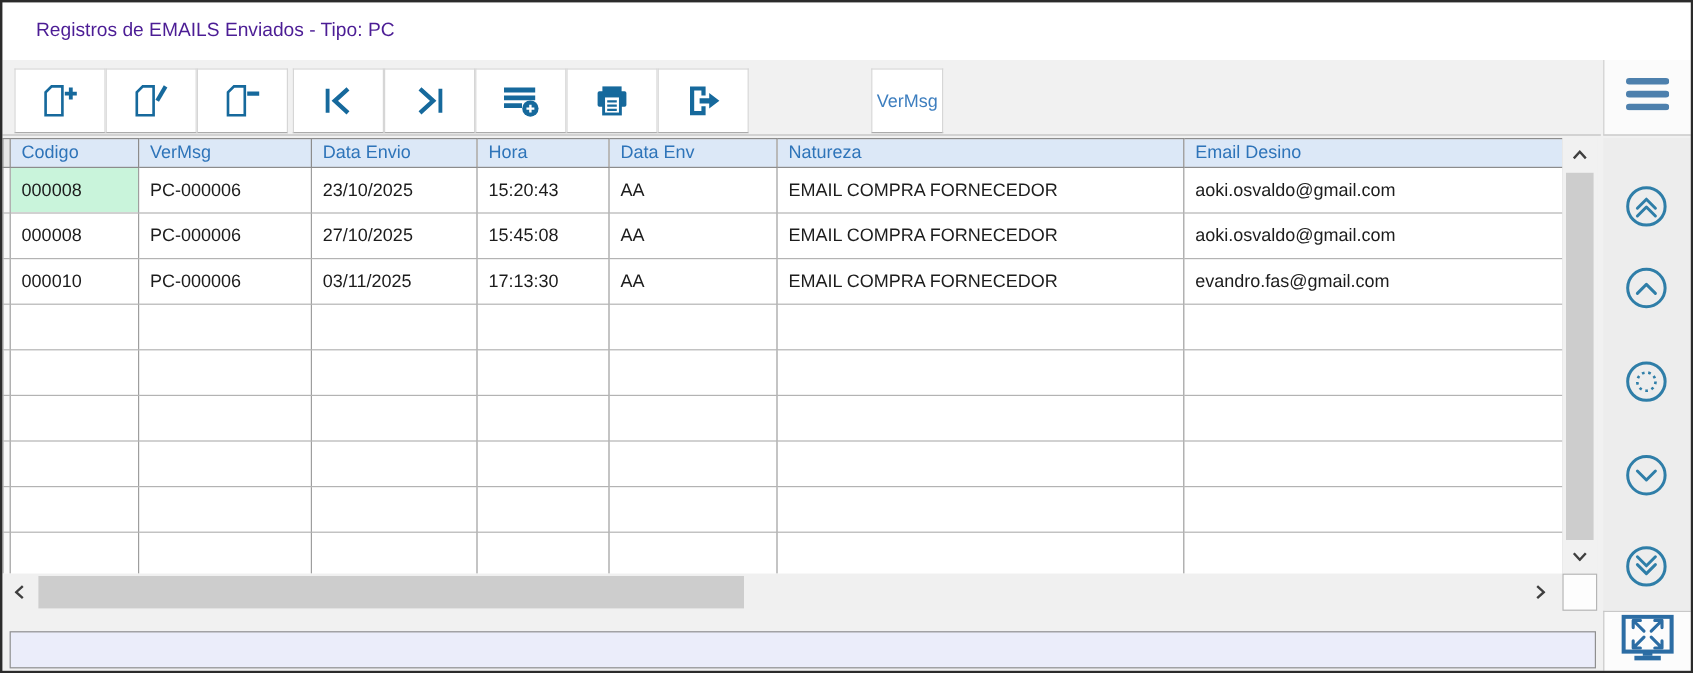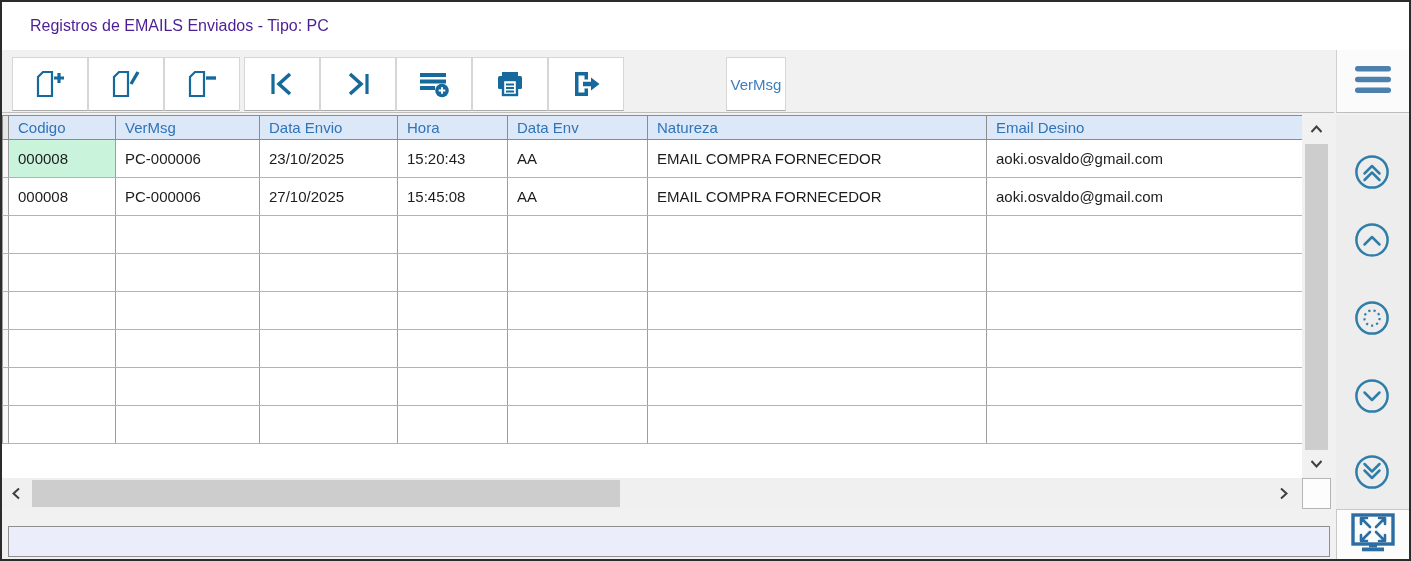--- a/index.html
+++ b/index.html
@@ -205,20 +205,30 @@
         </tr>
         <tr>
           <td class="ind"></td>
           <td>000008</td>
           <td>PC-000006</td>
           <td class="right">27/10/2025</td>
           <td>15:45:08</td>
           <td>AA</td>
           <td>EMAIL COMPRA FORNECEDOR</td>
           <td>aoki.osvaldo@gmail.com</td>
+        </tr>
+        <tr>
+          <td class="ind"></td>
+          <td>000010</td>
+          <td>PC-000006</td>
+          <td class="right">03/11/2025</td>
+          <td>17:13:30</td>
+          <td>AA</td>
+          <td>EMAIL COMPRA FORNECEDOR</td>
+          <td>evandro.fas@gmail.com</td>
         </tr>
         <tr>
           <td class="ind"></td>
             <td></td>
             <td></td>
             <td></td>
             <td></td>
             <td></td>
             <td></td>
             <td></td>

